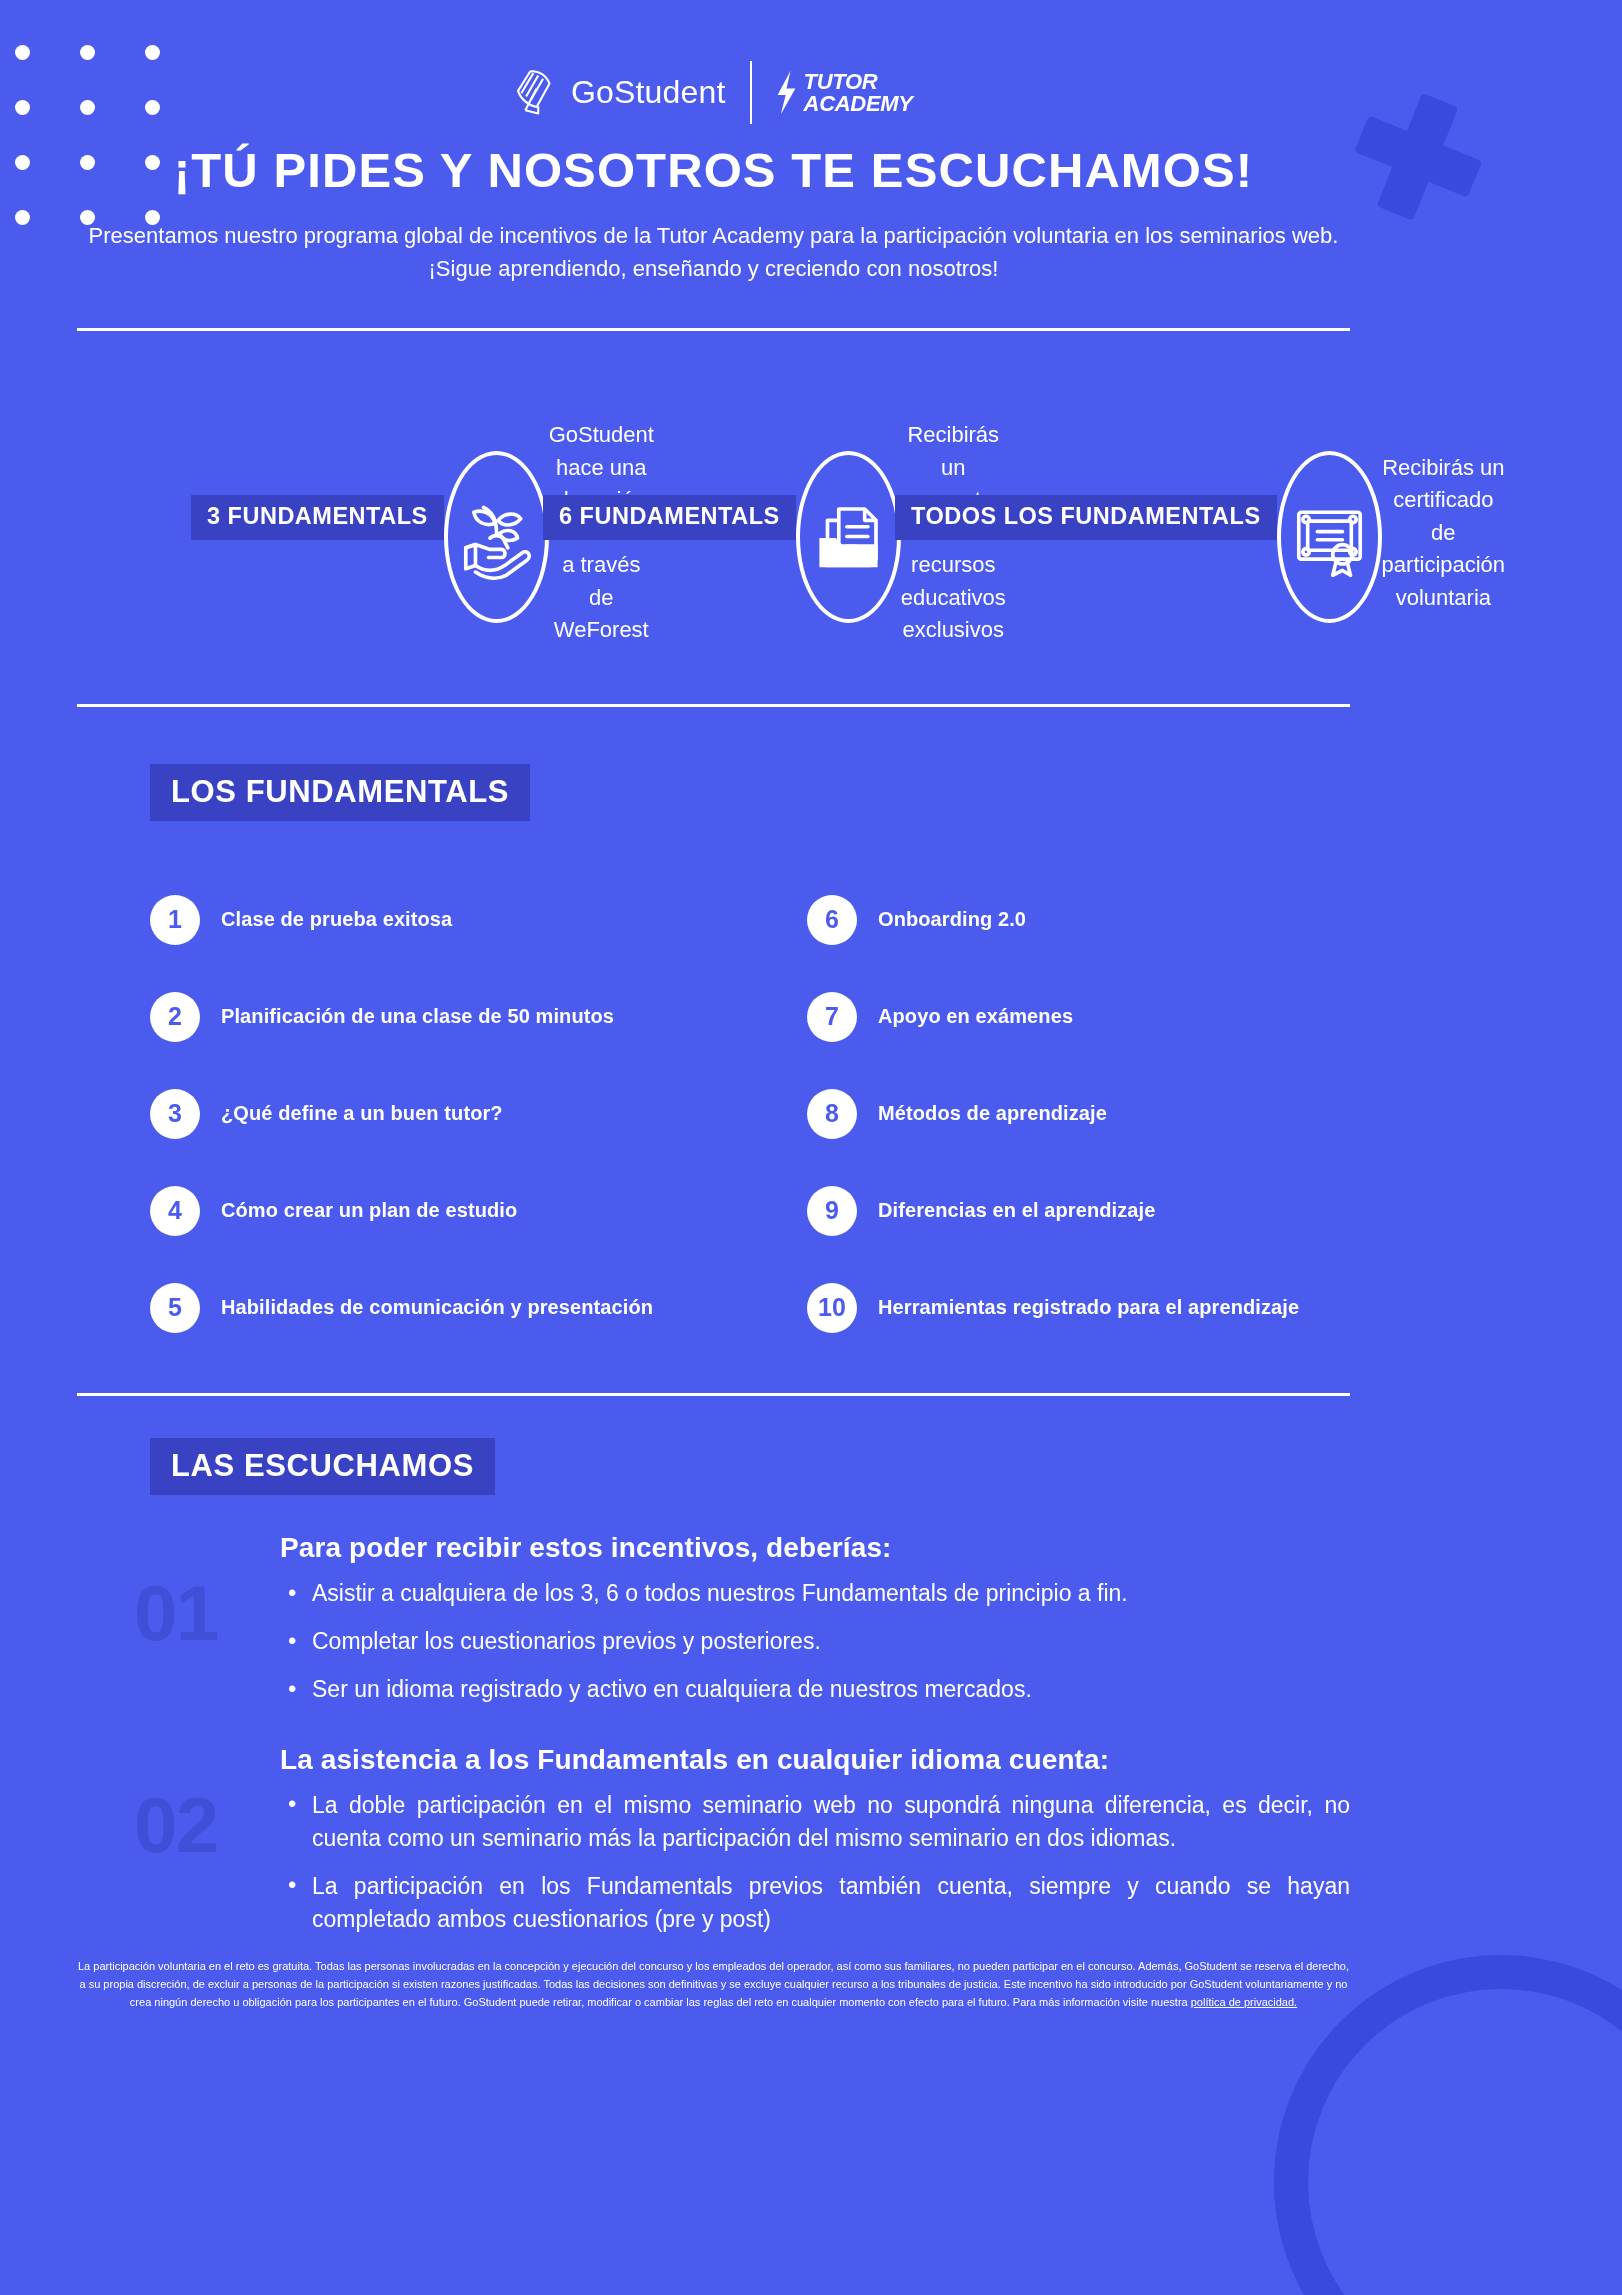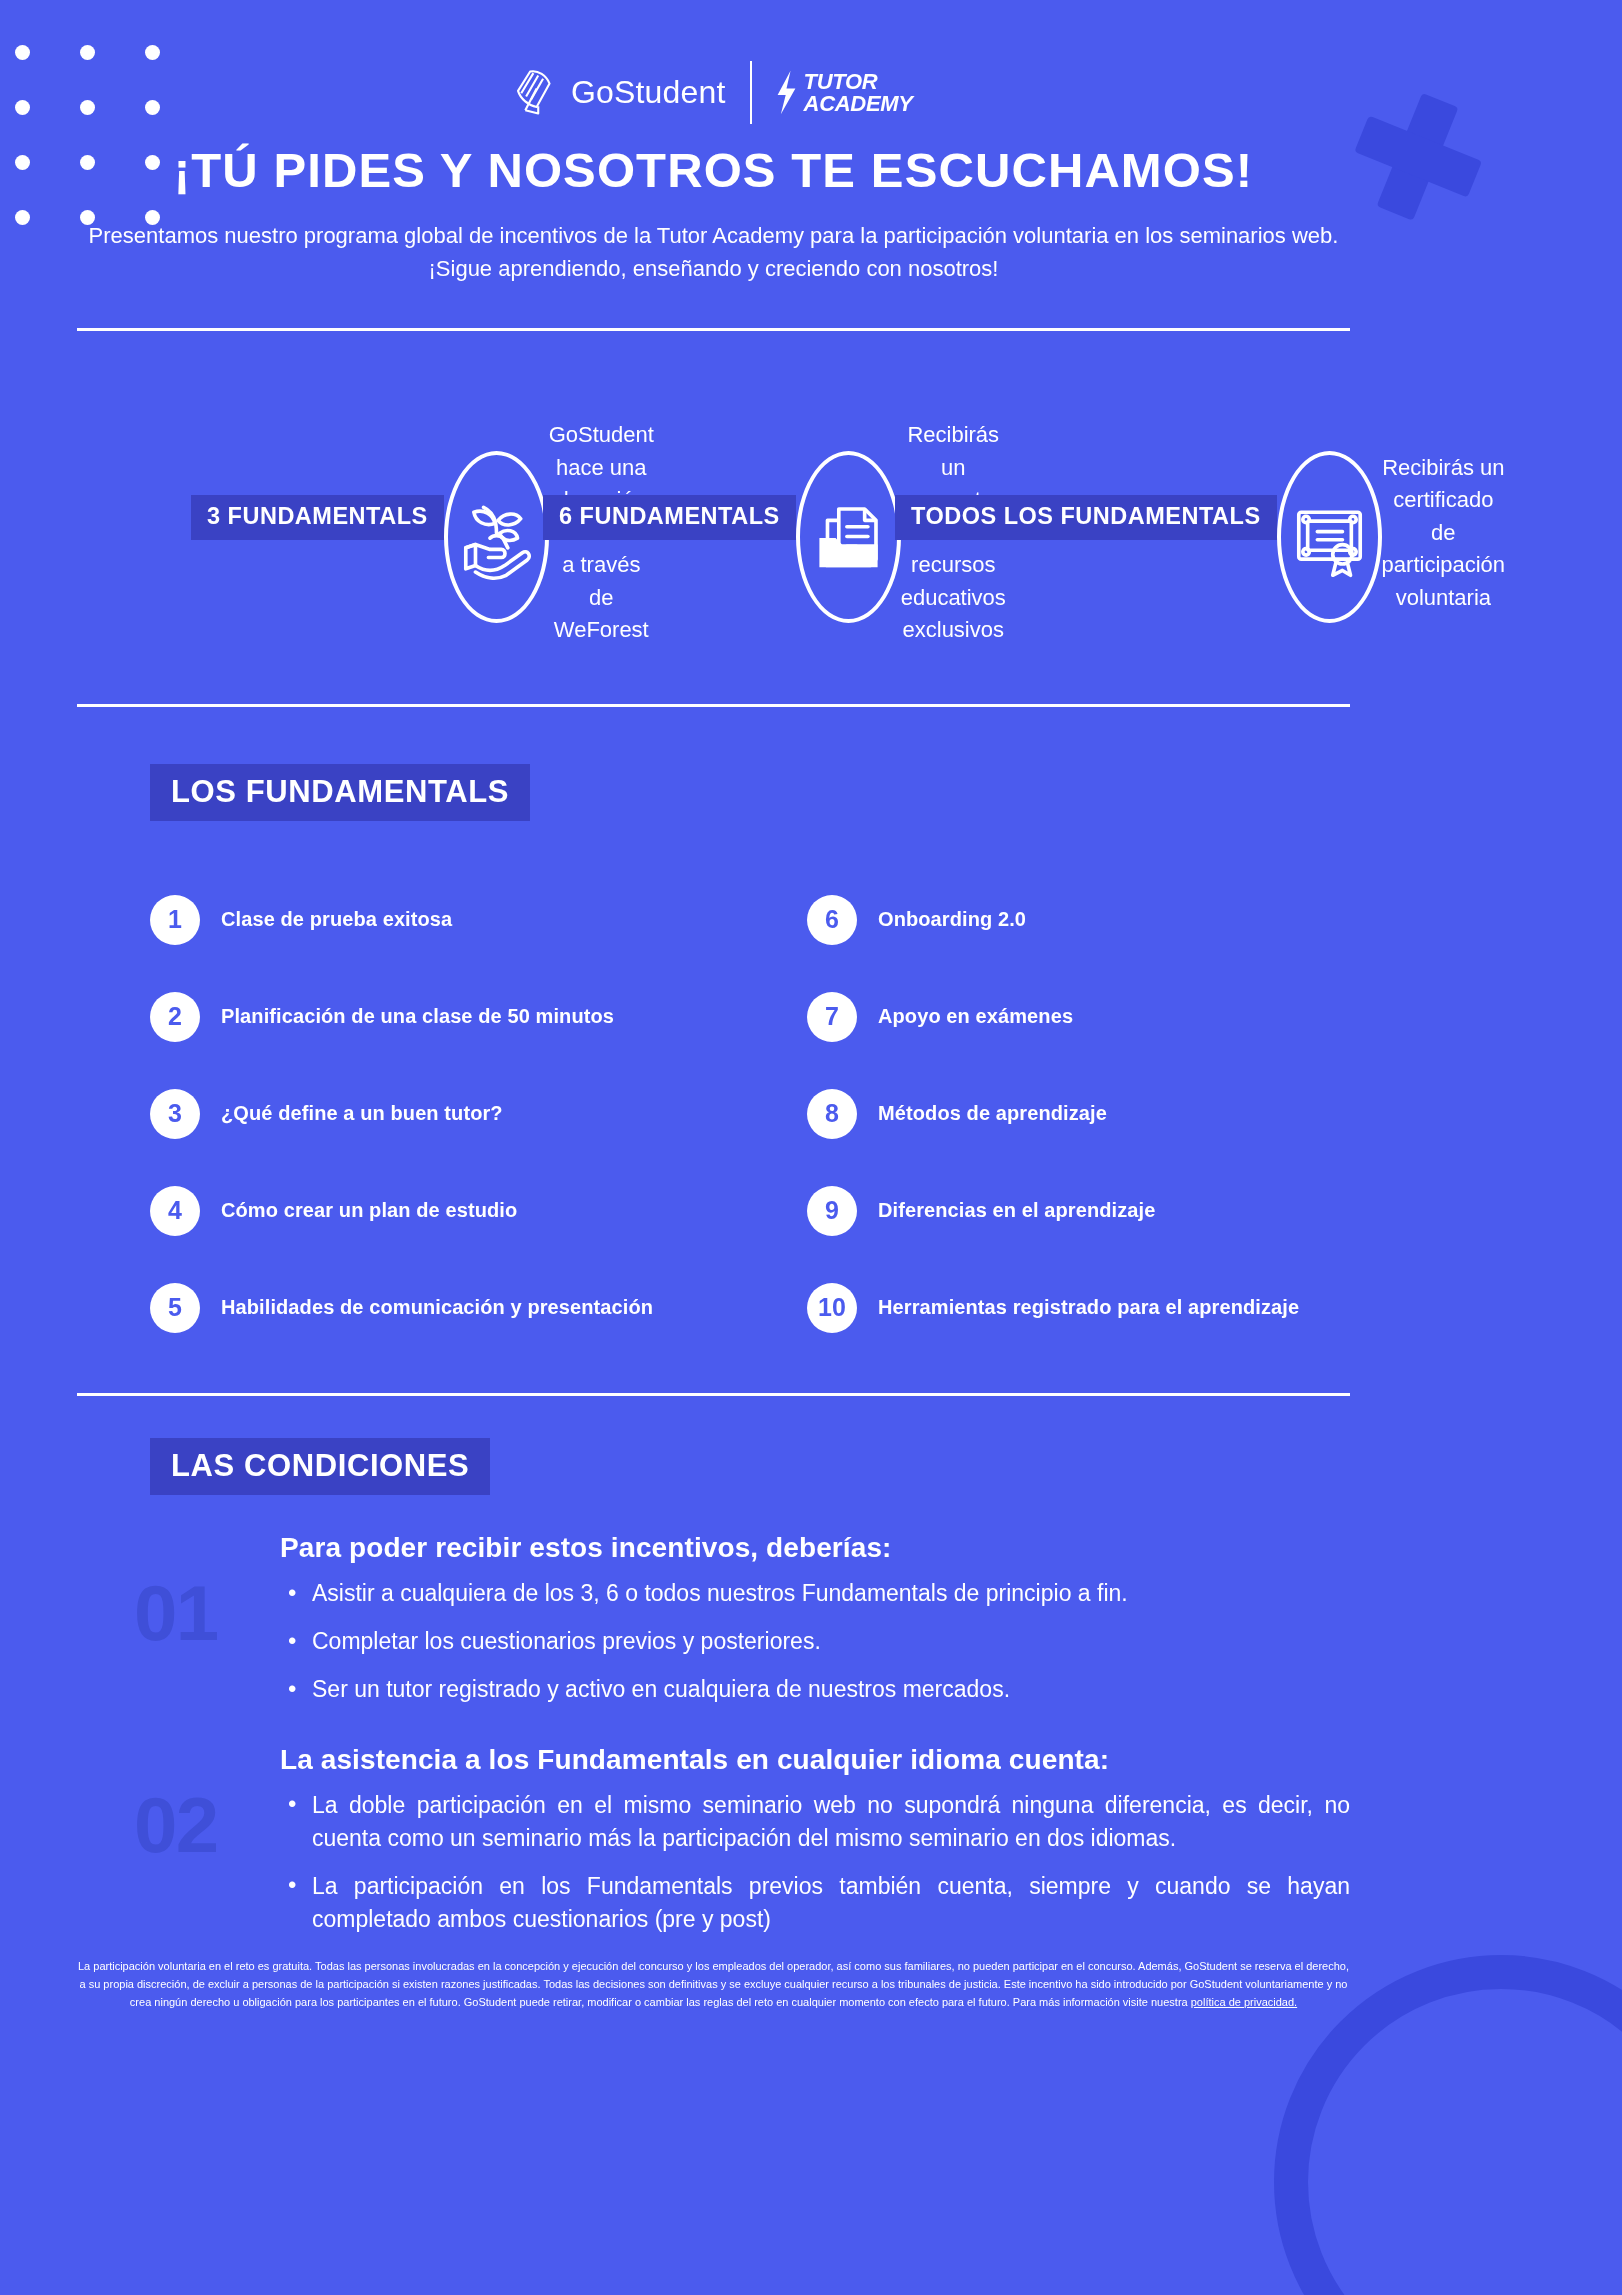--- a/index.html
+++ b/index.html
@@ -246,29 +246,29 @@
           <div class="fnum">10</div>
           <div class="ftxt">Herramientas registrado para el aprendizaje</div>
         </div>
       </div>
     </div>
   </div>
 
   <div class="rule" style="margin-top:37px"></div>
 
   <div class="sec-cond">
-    <div class="pill">LAS CONDICIONES</div>
+    <div class="pill">LAS ESCUCHAMOS</div>
 
     <div class="cond-block one">
       <div class="ghost">01</div>
       <div class="cond-head">Para poder recibir estos incentivos, deberías:</div>
       <ul class="cond-list">
         <li>Asistir a cualquiera de los 3, 6 o todos nuestros Fundamentals de principio a fin.</li>
         <li>Completar los cuestionarios previos y posteriores.</li>
-        <li>Ser un tutor registrado y activo en cualquiera de nuestros mercados.</li>
+        <li>Ser un idioma registrado y activo en cualquiera de nuestros mercados.</li>
       </ul>
     </div>
 
     <div class="cond-block two" style="">
       <div class="ghost">02</div>
       <div class="cond-head">La asistencia a los Fundamentals en cualquier idioma cuenta:</div>
       <ul class="cond-list">
         <li>La doble participación en el mismo seminario web no supondrá ninguna diferencia, es decir, no cuenta como un seminario más la participación del mismo seminario en dos idiomas.</li>
         <li>La participación en los Fundamentals previos también cuenta, siempre y cuando se hayan completado ambos cuestionarios (pre y post)</li>
       </ul>

